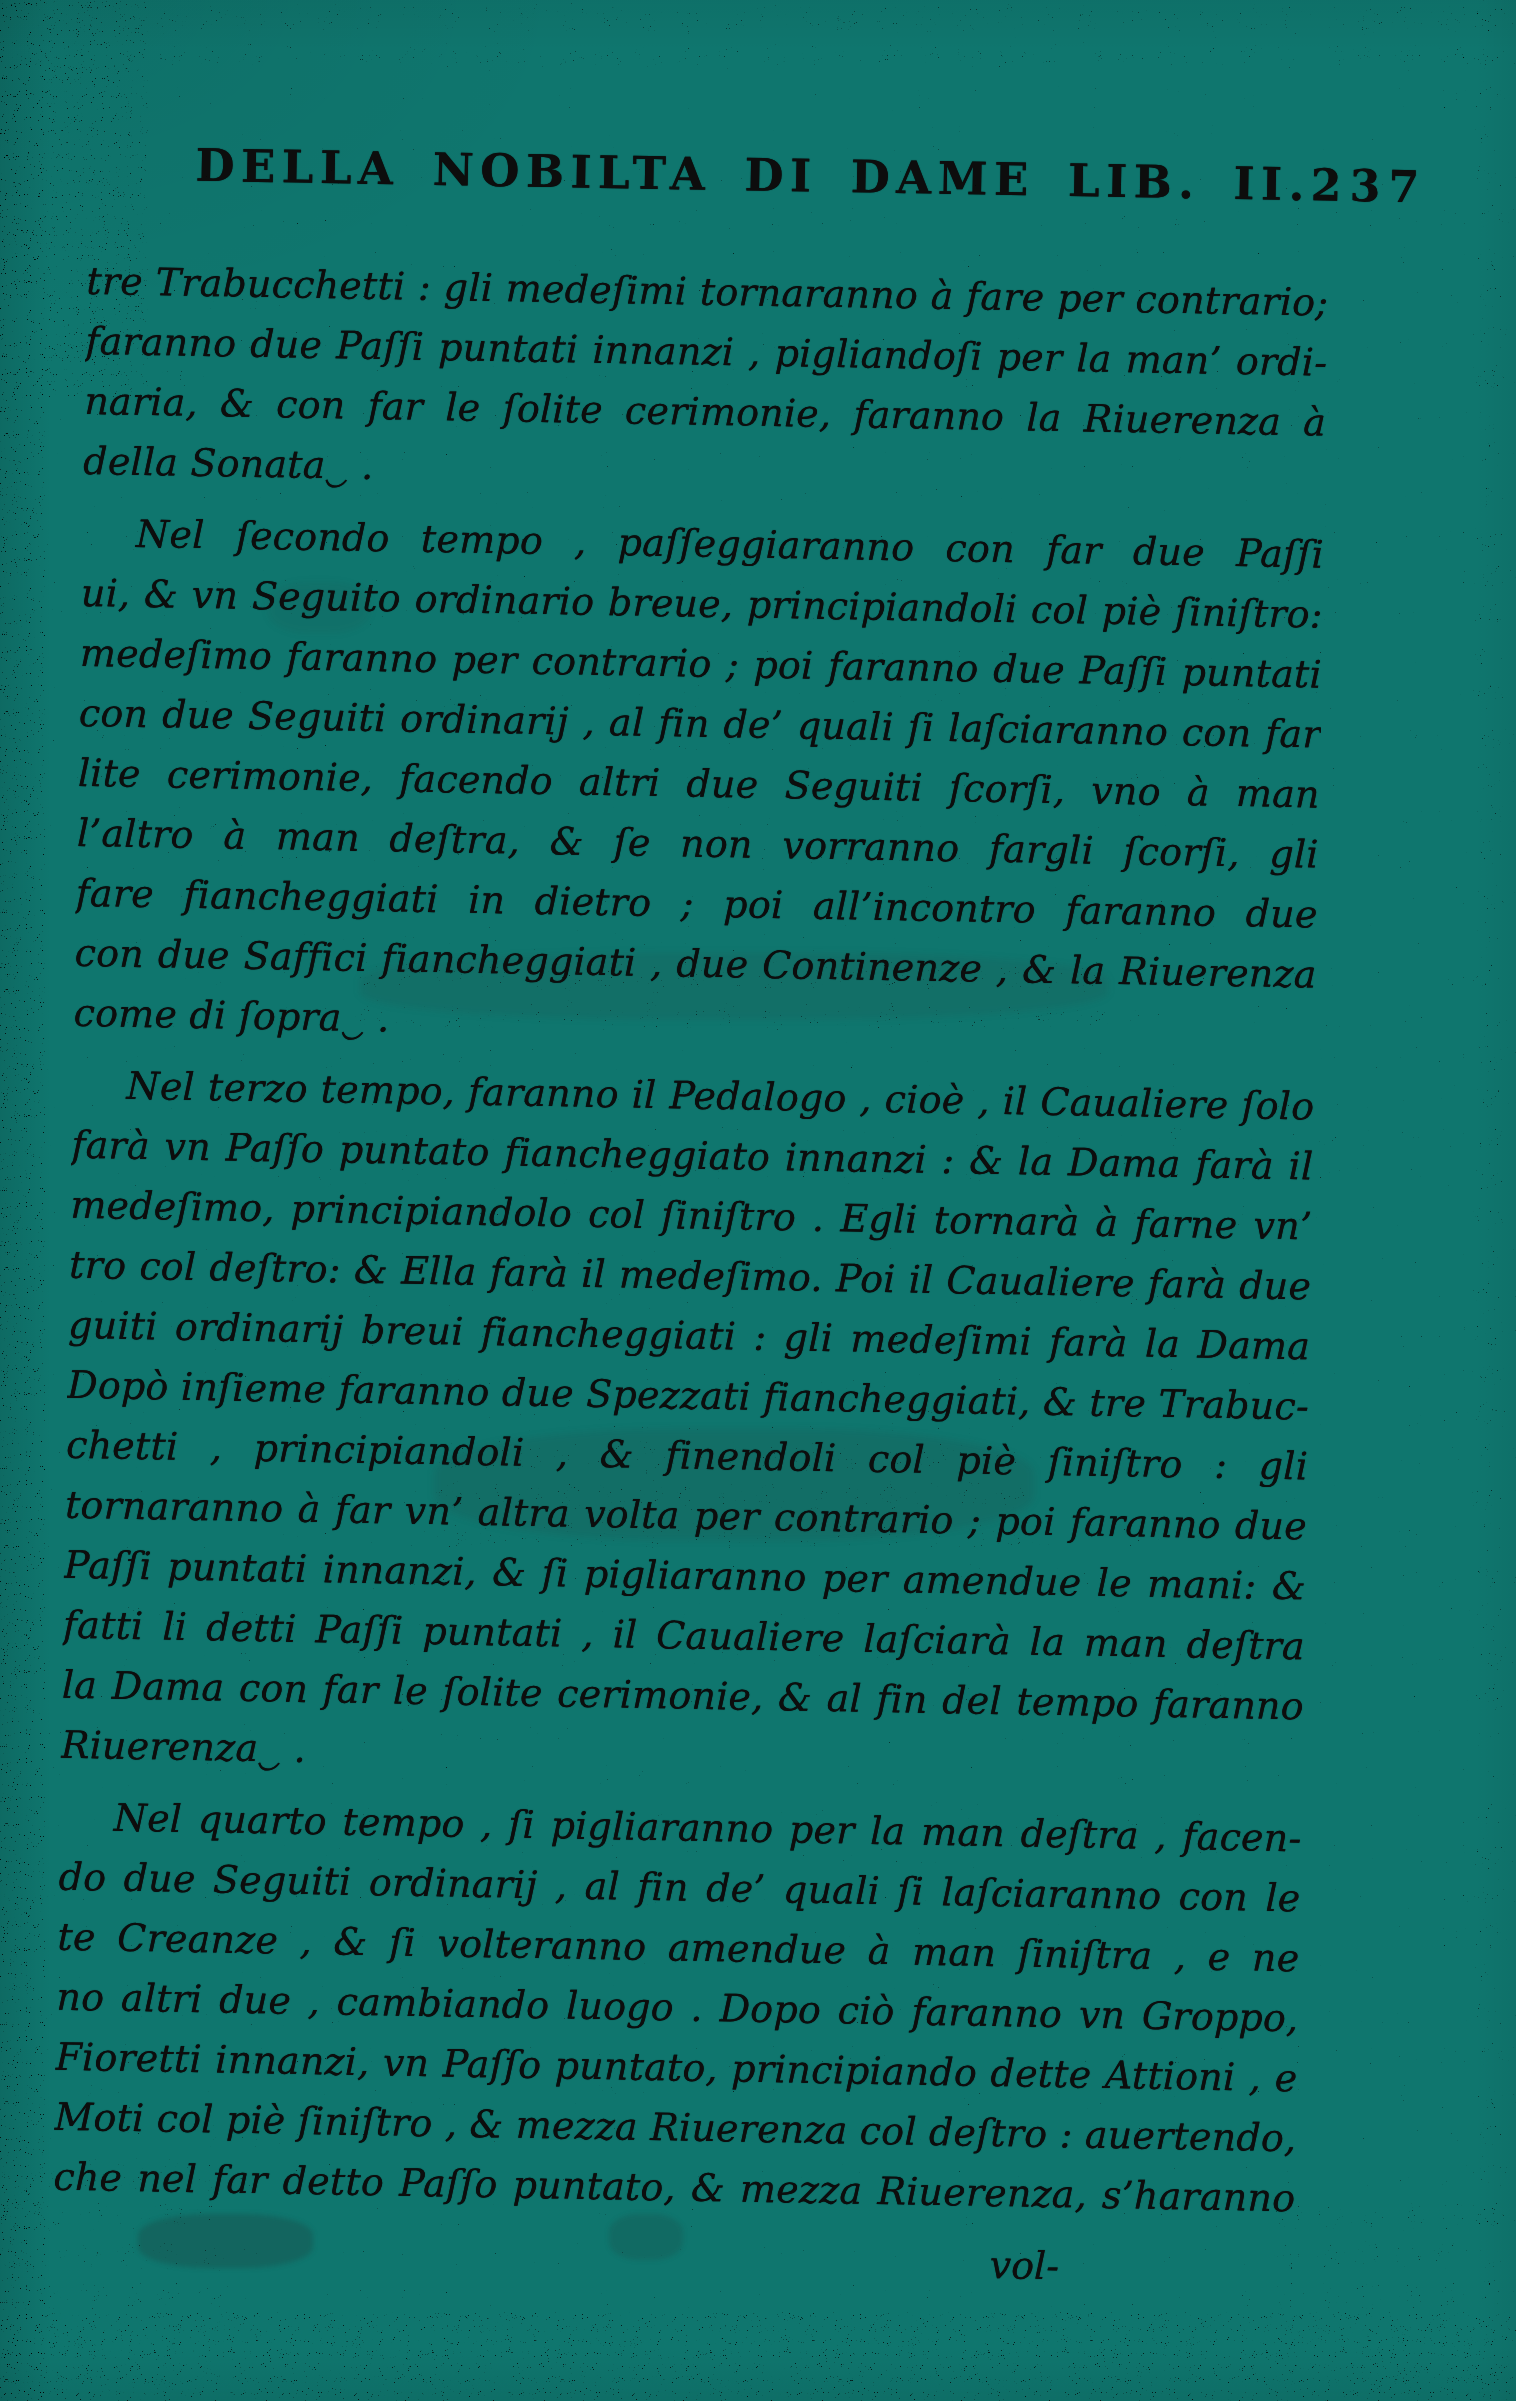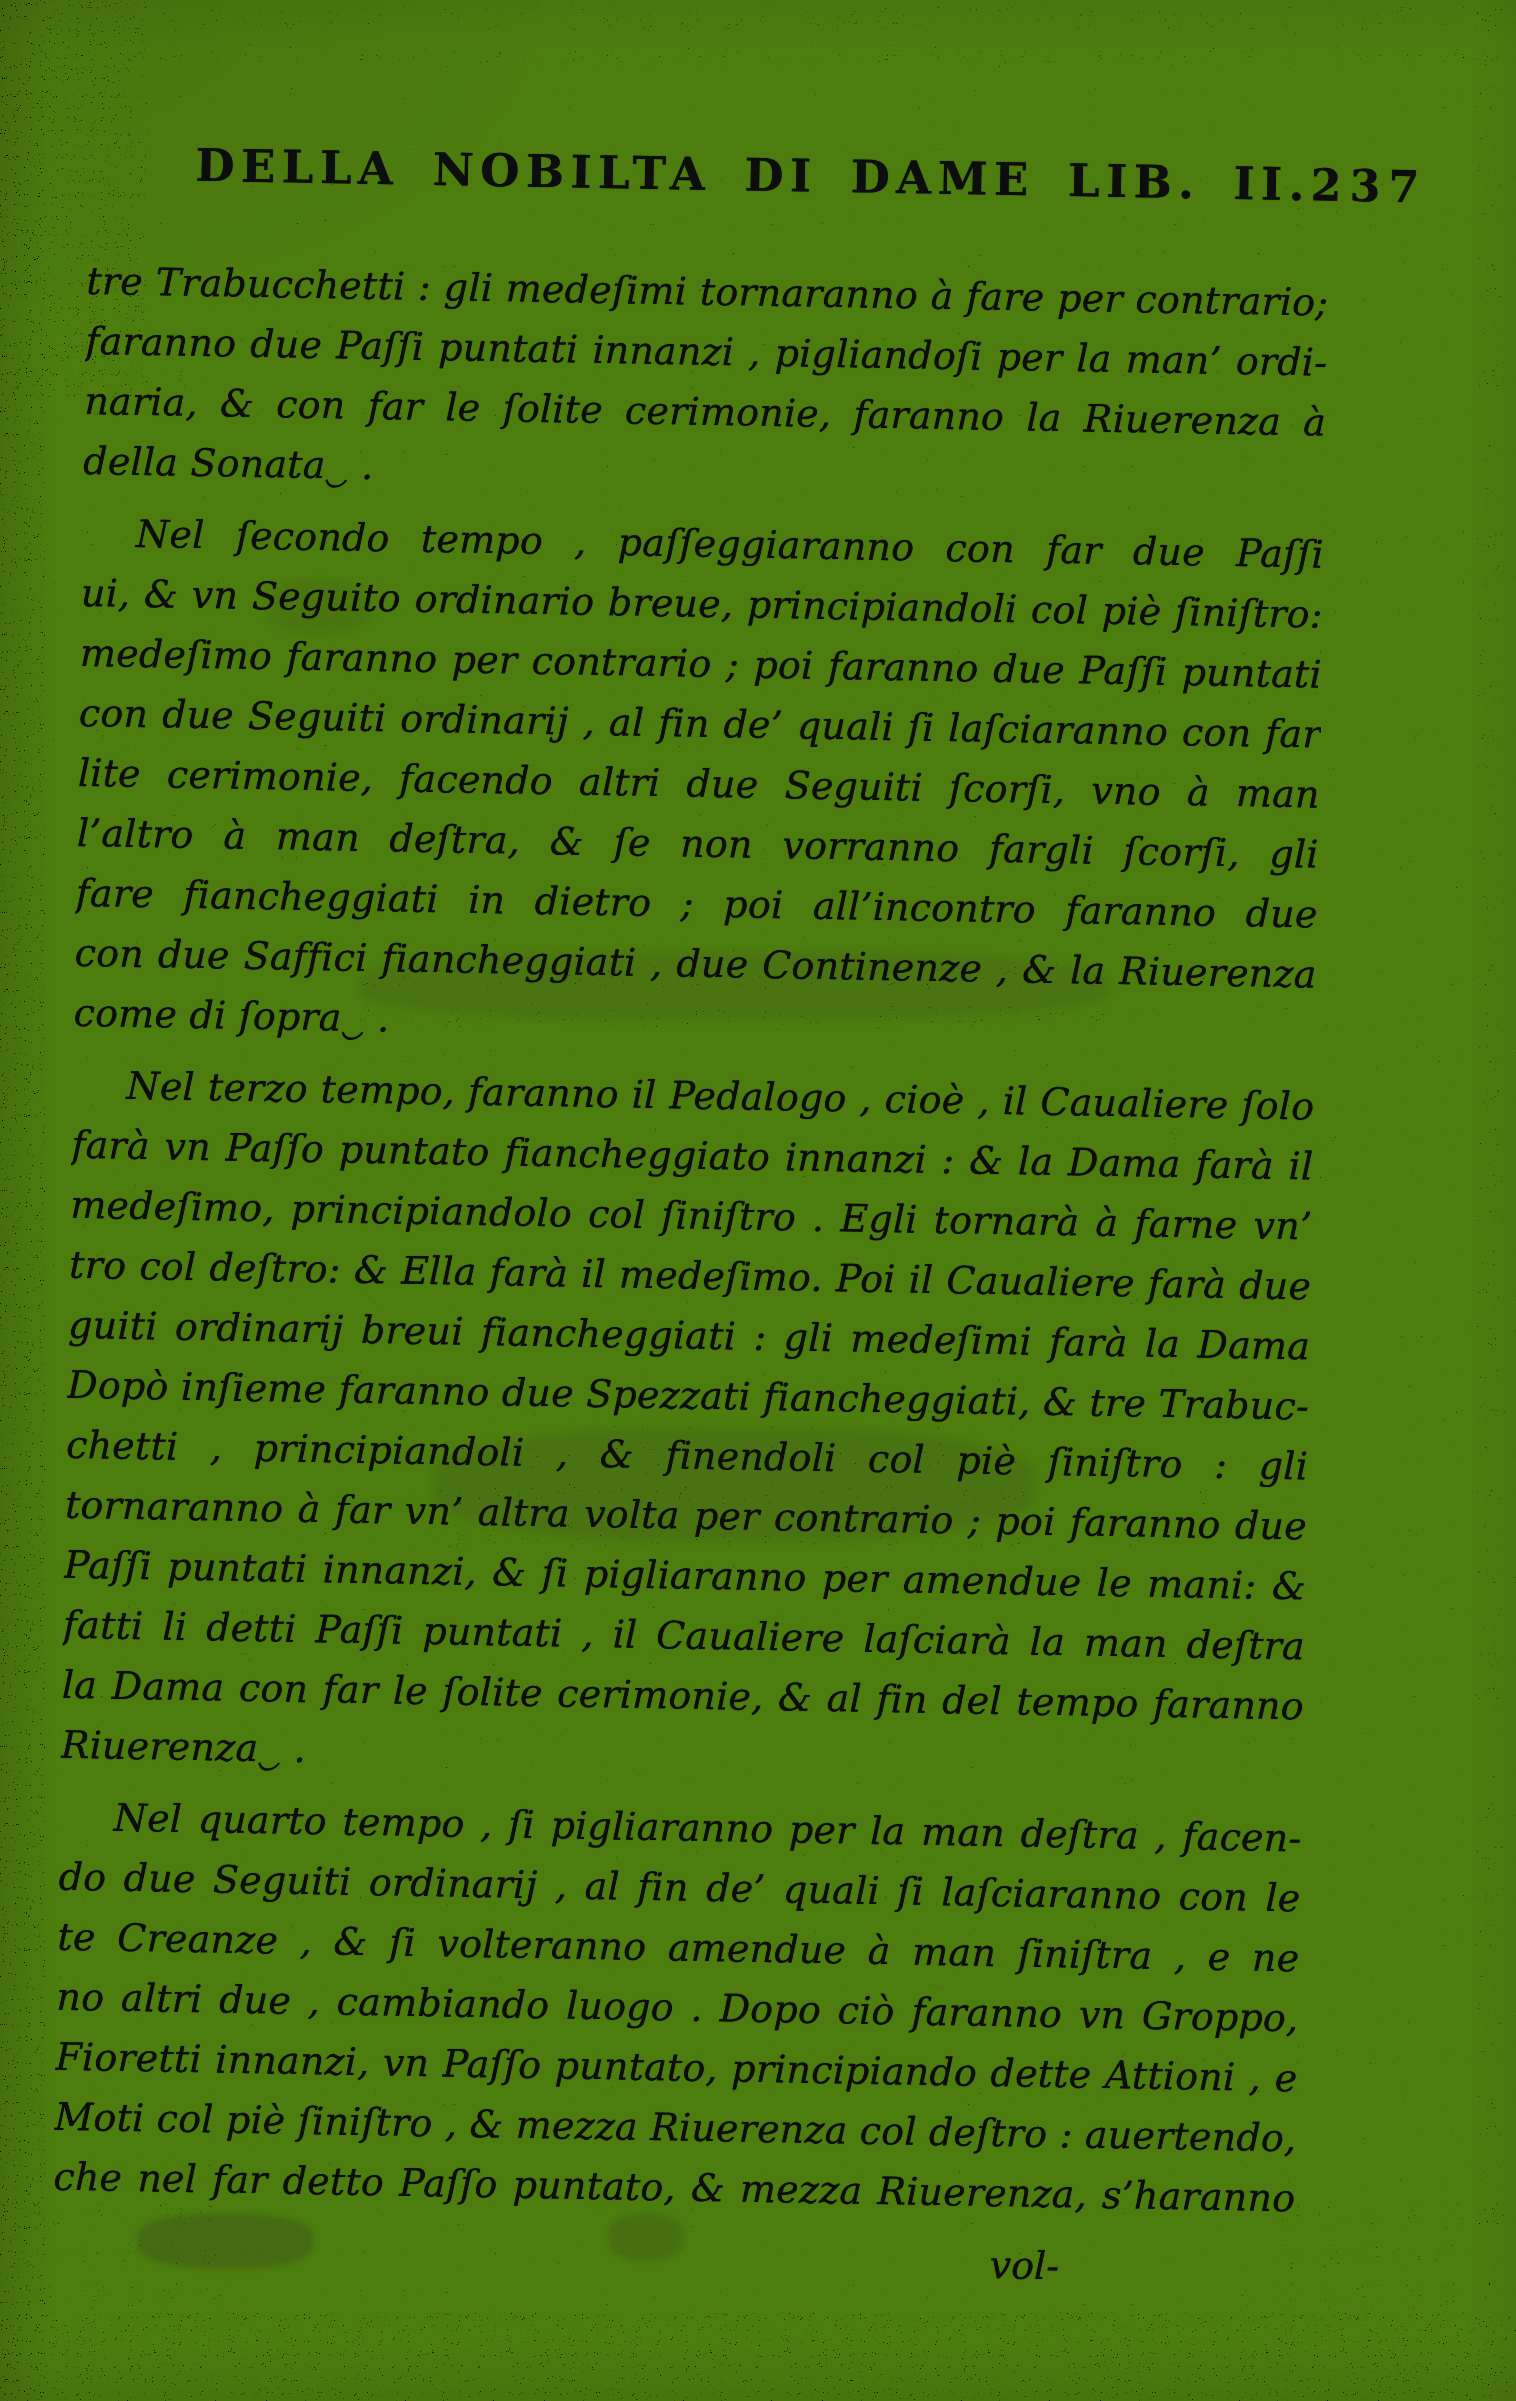--- a/index.html
+++ b/index.html
@@ -1,19 +1,19 @@
 <!DOCTYPE html>
 <html style="font-size:14.8px"><head>
 <meta charset="utf-8">
 <style>
   html,body{margin:0;padding:0;background:#777;}
   .page{
     position:relative;
     width:1517px;height:2401px;
-    background:#4d7c0f;
+    background:#0f766e;
     overflow:hidden;
     font-family:"DejaVu Serif","Liberation Serif",serif;
     color:#0d0d0d;
   }
   
   .edge-shade{
     position:absolute;inset:0;z-index:1;pointer-events:none;
     background:
       linear-gradient(to right, rgba(0,0,0,0.10), rgba(0,0,0,0) 51px),
       linear-gradient(to left, rgba(0,0,0,0.05), rgba(0,0,0,0) 42px),

